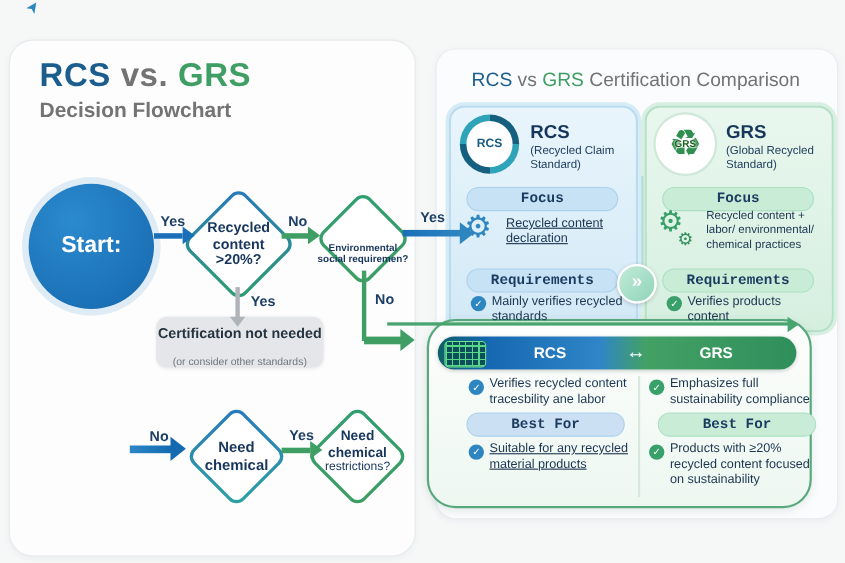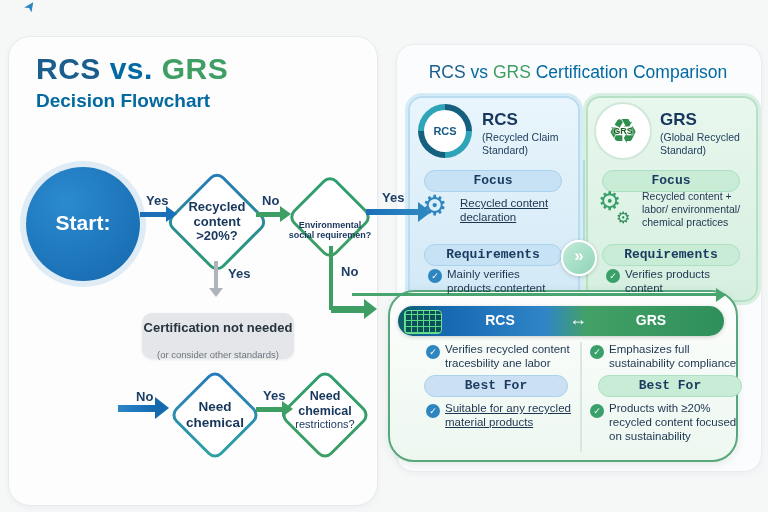--- a/index.html
+++ b/index.html
@@ -3,21 +3,21 @@
 <meta charset="utf-8">
 <style>
   html,body{margin:0;padding:0;}
   body{
     width:768px;height:512px;position:relative;overflow:hidden;
     background:#f6f8f8;
     font-family:"Liberation Sans","DejaVu Sans",sans-serif;
     color:#17365c;
   }
   .abs{position:absolute;}
-  .navy{color:#0369a1;}
+  .navy{color:#737373;}
   .green{color:#3f9e63;}
   .blue{color:#1d74b8;}
   .card{
     background:#fdfdfd;border:1px solid #e7eaec;border-radius:22px;
     box-shadow:0 2px 6px rgba(30,60,90,.05);
   }
   .panel{
     background:#fbfcfd;border:1px solid #e9edef;border-radius:18px;
     box-shadow:0 2px 6px rgba(30,60,90,.05);
   }
@@ -121,21 +121,21 @@
 <div class="abs dlabel" style="left:288px;top:208px;width:84px;height:44px;font-size:9px;">Environmental social requiremen?</div>
 
 <div class="abs flow-label" style="left:382px;top:190px;">Yes</div>
 <div class="abs line" style="left:366px;top:209px;width:54px;height:6px;background:linear-gradient(90deg,#1a6fb8,#2e86c1);z-index:6;"></div>
 <div class="abs tri" style="left:418px;top:202px;border-top:10px solid transparent;border-bottom:10px solid transparent;border-left:13px solid #2e86c1;z-index:6;"></div>
 
 <div class="abs line" style="left:214px;top:261px;width:4px;height:28px;background:#aeb4ba;"></div>
 <div class="abs tri" style="left:209px;top:288px;border-left:7px solid transparent;border-right:7px solid transparent;border-top:9px solid #aeb4ba;"></div>
 <div class="abs flow-label" style="left:228px;top:266px;">Yes</div>
 
-<div class="abs graybox" style="left:142px;top:313px;width:152px;height:46px;">
+<div class="abs graybox" style="left:142px;top:288px;width:152px;height:46px;">
   <div style="font-size:13px;font-weight:bold;color:#25343f;margin-top:7px;">Certification not needed</div>
   <div style="font-size:9.5px;color:#6e767e;margin-top:14px;">(or consider other standards)</div>
 </div>
 
 <div class="abs line" style="left:329px;top:246px;width:4px;height:64px;background:#3f9e63;"></div>
 <div class="abs flow-label" style="left:341px;top:264px;">No</div>
 <div class="abs line" style="left:331px;top:306px;width:34px;height:7px;background:#3f9e63;"></div>
 <div class="abs tri" style="left:364px;top:299px;border-top:10px solid transparent;border-bottom:10px solid transparent;border-left:13px solid #3f9e63;"></div>
 
 <div class="abs line" style="left:352px;top:293px;width:366px;height:3px;background:#49a56f;z-index:6;"></div>
@@ -178,21 +178,21 @@
 </div>
 <div class="abs cardname" style="left:482px;top:110px;z-index:3;">RCS</div>
 <div class="abs cardsub" style="left:482px;top:131px;width:90px;z-index:3;">(Recycled Claim Standard)</div>
 
 <div class="abs pill pill-blue" style="left:424px;top:170px;width:136px;">Focus</div>
 <div class="abs gear" style="left:422px;top:189px;font-size:28px;color:#2e86c1;">⚙</div>
 <div class="abs itm" style="left:460px;top:196px;width:110px;text-decoration:underline;">Recycled content declaration</div>
 
 <div class="abs pill pill-blue" style="left:424px;top:244px;width:136px;">Requirements</div>
 <div class="abs chk chk-b" style="left:428px;top:269px;">✓</div>
-<div class="abs itm" style="left:447px;top:267px;width:120px;">Mainly verifies products contertent</div>
+<div class="abs itm" style="left:447px;top:267px;width:120px;">Mainly verifies recycled standards</div>
 
 <div class="abs stdcard grs-card" style="left:586px;top:96px;width:168px;height:202px;"></div>
 <div class="abs grs-logo" style="left:594px;top:102px;width:54px;height:54px;z-index:3;">
   <div class="rec">♻</div>
   <div class="txt">GRS</div>
 </div>
 <div class="abs cardname" style="left:660px;top:110px;z-index:3;">GRS</div>
 <div class="abs cardsub" style="left:660px;top:131px;width:94px;z-index:3;">(Global Recycled Standard)</div>
 
 <div class="abs pill pill-green" style="left:602px;top:170px;width:136px;">Focus</div>

